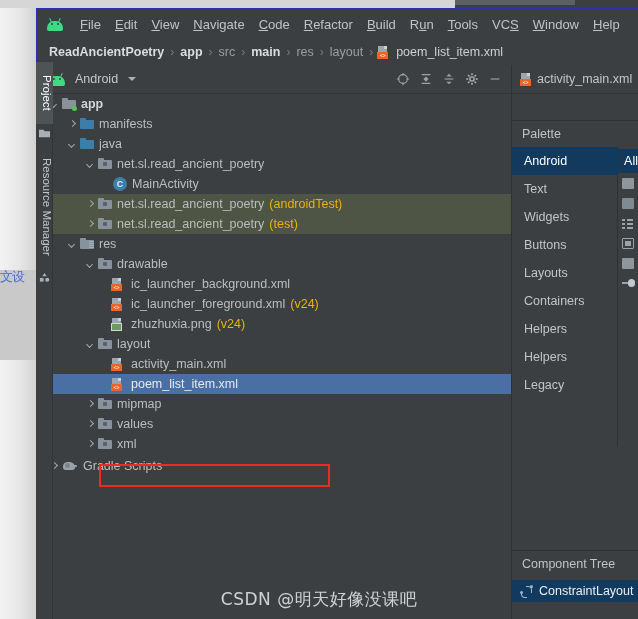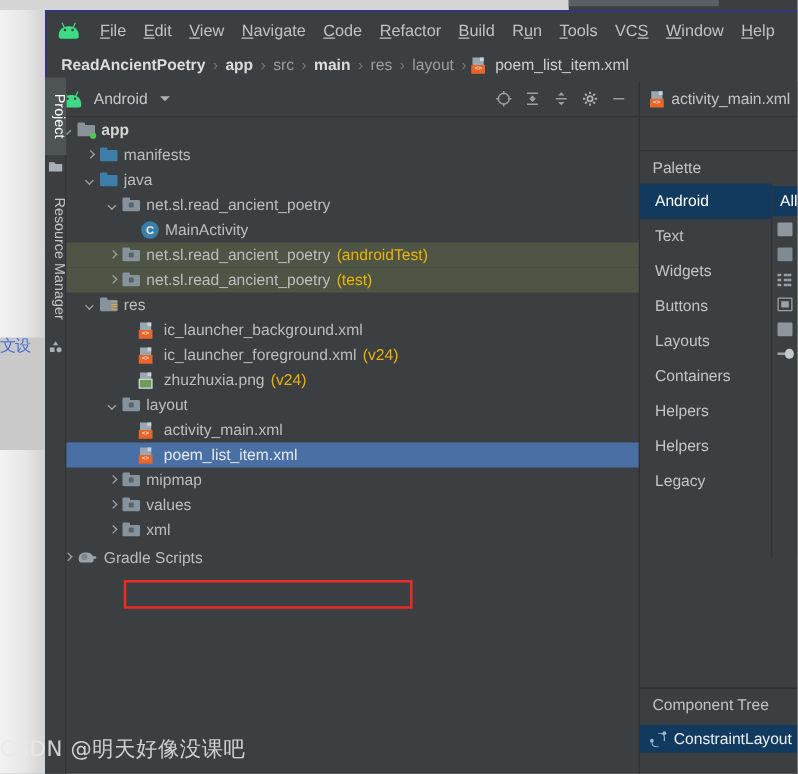--- a/index.html
+++ b/index.html
@@ -168,21 +168,21 @@
     background:#12395e;color:#e9eef4;font-size:12.5px;box-sizing:border-box;
   }
   .clicon{width:14px;height:12px;position:relative;flex:none;}
   .clicon .p1{position:absolute;left:1px;top:7px;width:5px;height:5px;border-left:1.4px solid #9ab6cf;border-bottom:1.4px solid #9ab6cf;border-radius:0 0 0 4px;}
   .clicon .p2{position:absolute;left:6px;top:1px;width:5px;height:6px;border-right:1.4px solid #9ab6cf;border-top:1.4px solid #9ab6cf;border-radius:0 4px 0 0;}
   .clicon .d1{position:absolute;left:0px;top:6px;width:3px;height:3px;background:#9ab6cf;border-radius:50%;}
   .clicon .d2{position:absolute;left:10px;top:0px;width:3px;height:3px;background:#9ab6cf;border-radius:50%;}
 
   
   #watermark{
-    position:absolute;left:0;bottom:8px;width:638px;
+    position:absolute;left:0;bottom:8px;width:638px;text-align:center;
     font-size:17px;color:#e9e9e9;opacity:.85;font-family:"DejaVu Sans",sans-serif;
     letter-spacing:.5px;pointer-events:none;
   }
 
   
   #vtool{
     position:absolute;left:36px;top:62px;width:17px;height:557px;
     background:#3c3f41;border-right:1px solid #323537;box-sizing:border-box;
   }
   .vtab{
@@ -370,20 +370,29 @@
       <div class="row" style="padding-left:30px">
         <span class="arrow d"></span>
         <span class="folder">
             <span class="tab"></span>
             <span class="f"></span>
             <span class="lines"></span>
           </span>
         <span class="lbl">res</span>
       </div>
 
+      <div class="row" style="padding-left:48px">
+        <span class="arrow d"></span>
+        <span class="folder">
+            <span class="tab"></span>
+            <span class="f"></span>
+            <span class="dot"></span>
+          </span>
+        <span class="lbl">drawable</span>
+      </div>
 
       <div class="row" style="padding-left:74px">
         <span class="xmlicon">
             <span class="sheet"></span>
             <span class="fold"></span>
             <span class="tagbox">&lt;&gt;</span>
           </span>
         <span class="lbl" style="margin-left:3px">ic_launcher_background.xml</span>
       </div>
 

